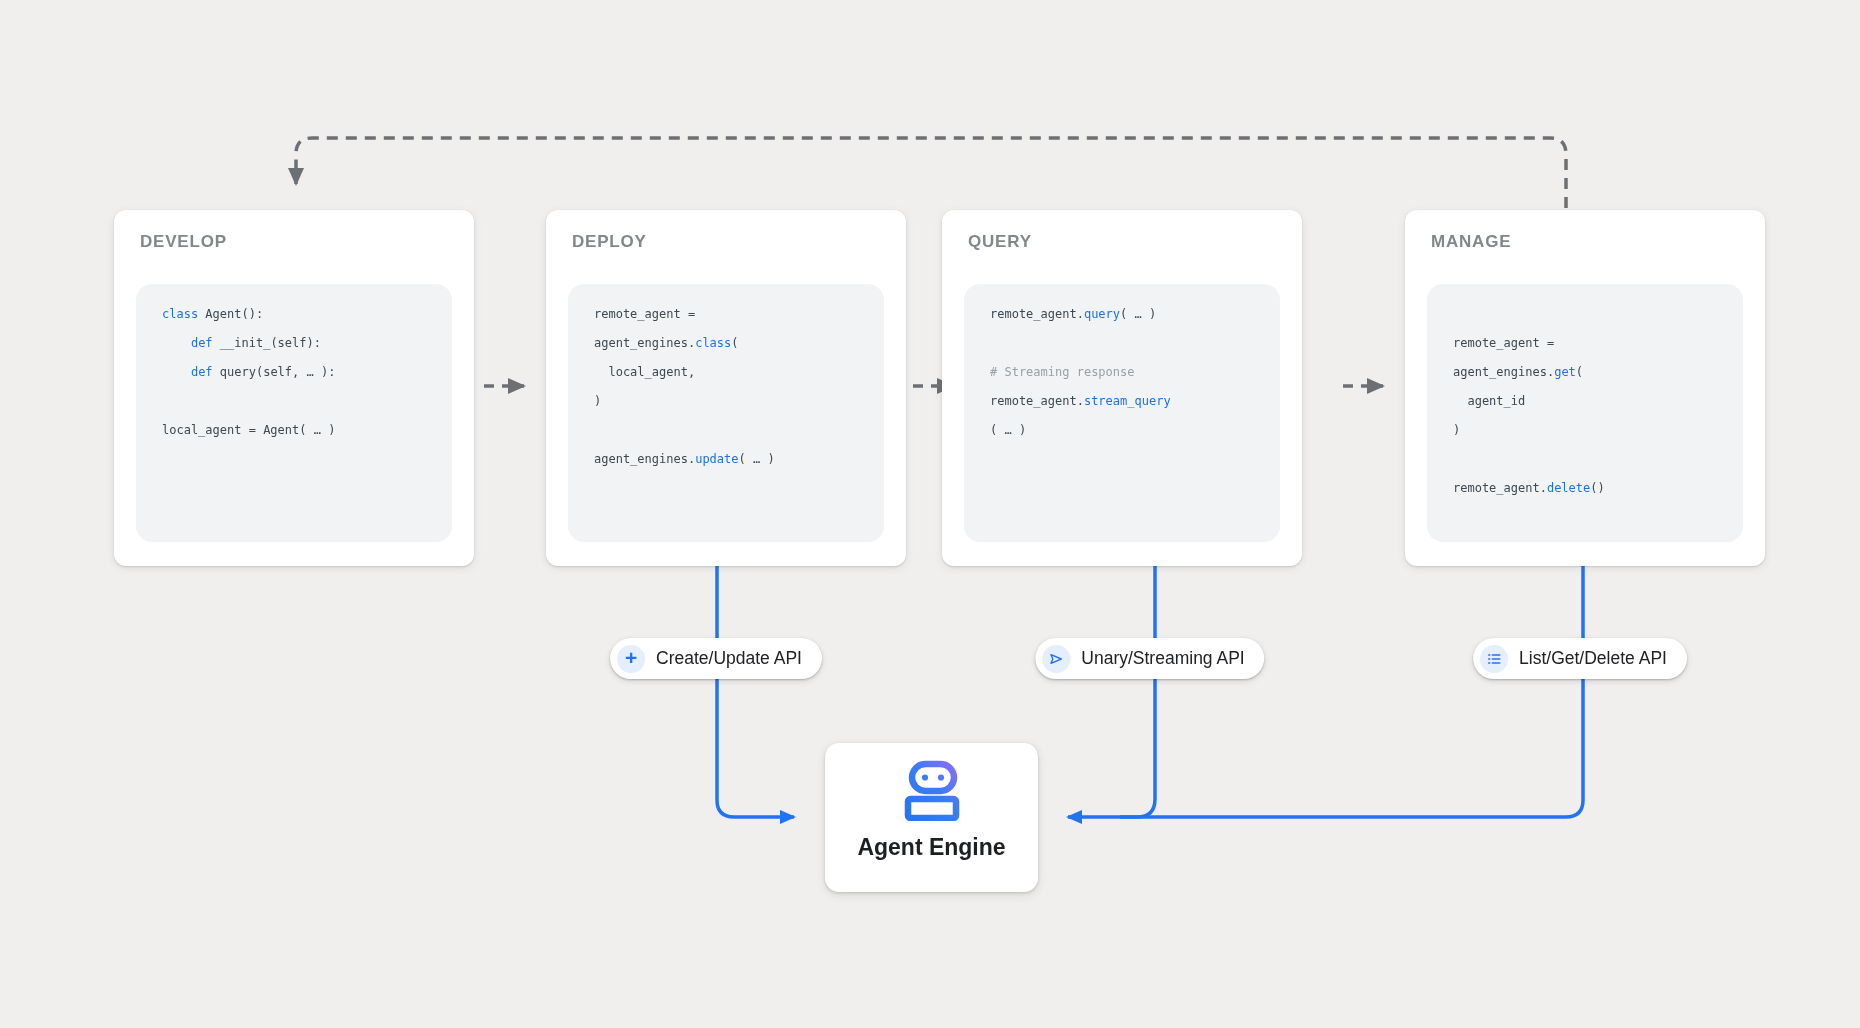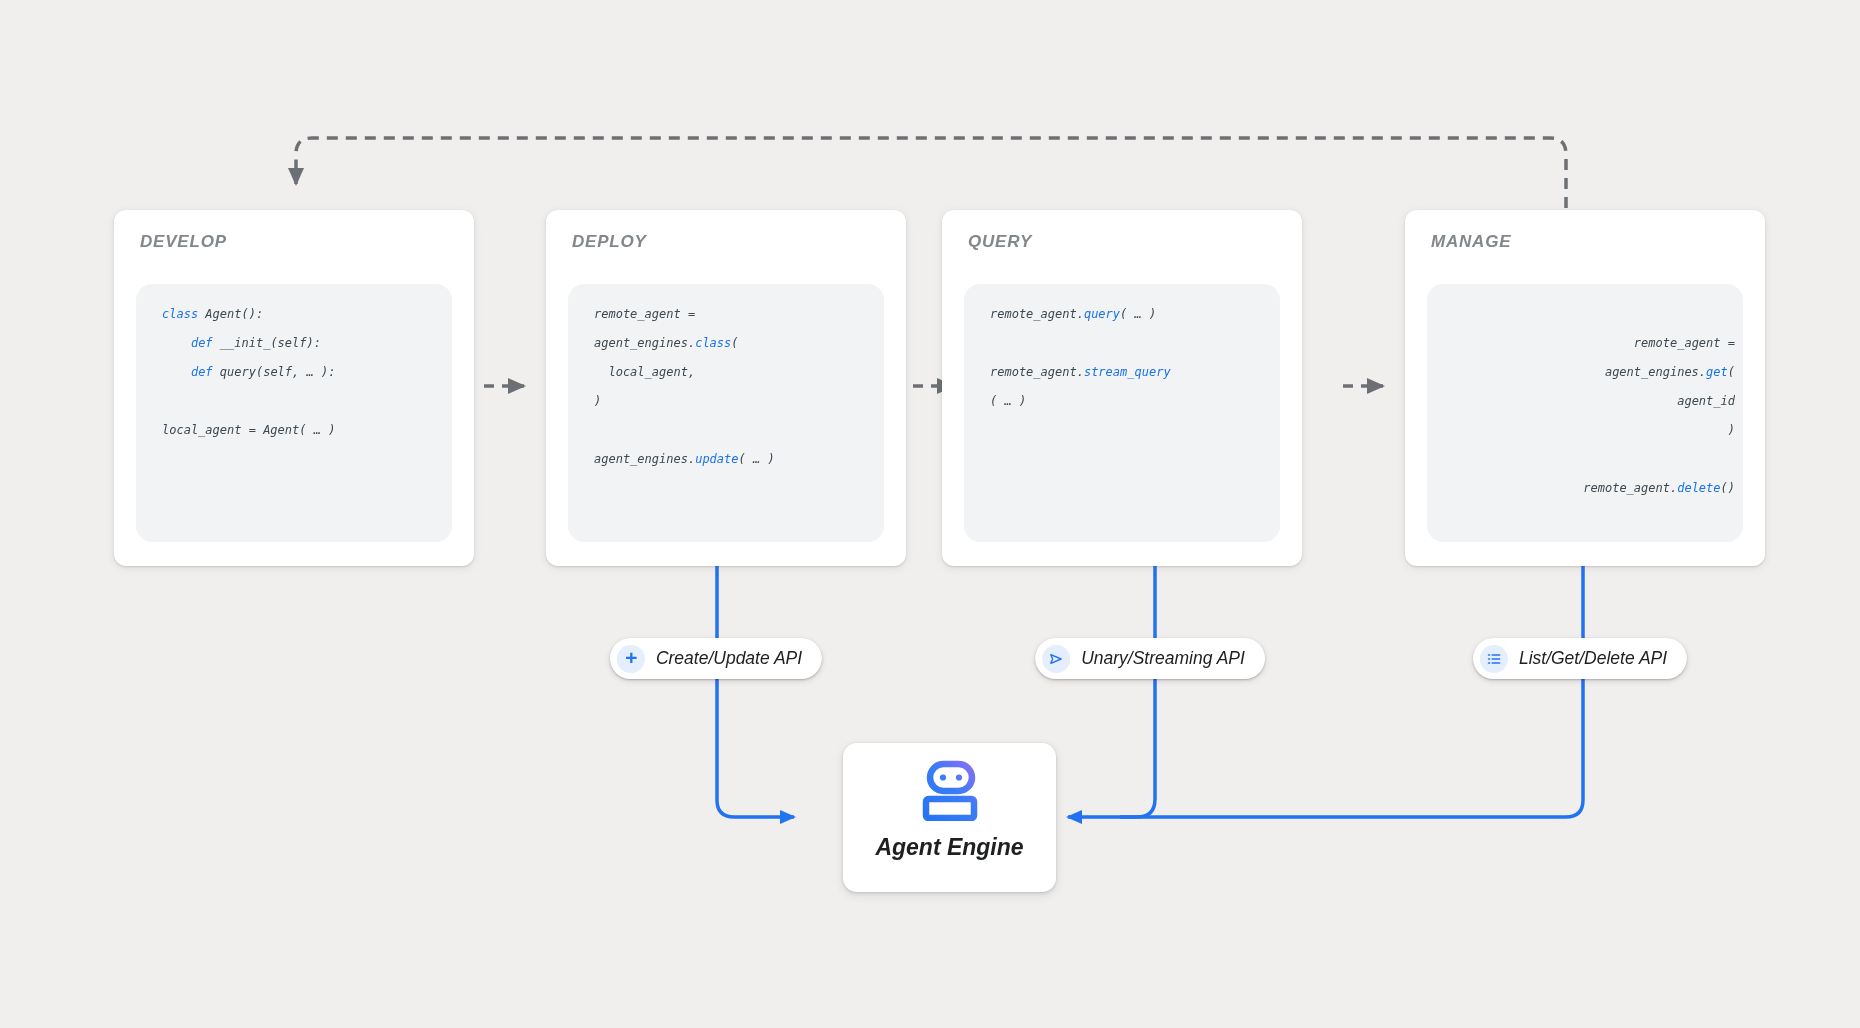--- a/index.html
+++ b/index.html
@@ -2,30 +2,30 @@
 <html style="--bg: #f1efed; --card: #ffffff; --codebg: #f1f3f4; --label: #82878c; --code: #3c4852; --kw: #1a73e8; --cm: #9aa0a6; --gray: #6c7074; --accent: #2273f2;"><head>
 <meta charset="utf-8">
 <style>
   :root{
     --bg:#f1efed; --card:#ffffff; --codebg:#f1f3f4; --label:#82878c;
     --code:#3c4852; --kw:#1a73e8; --cm:#9aa0a6; --gray:#6c7074; --accent:#2273f2;
   }
   *{box-sizing:border-box;}
   html,body{margin:0;padding:0;}
   body{width:1860px;height:1028px;background:var(--bg);font-family:"Liberation Sans",sans-serif;overflow:hidden;}
-  .canvas{position:relative;width:1860px;height:1028px;font-style:italic;}
+  .canvas{position:relative;width:1860px;height:1028px;}
   svg.connectors{position:absolute;left:0;top:0;z-index:0;}
 
   
   .card{position:absolute;top:210px;width:360px;height:356px;background:var(--card);
         border-radius:12px;box-shadow:0 1px 2px rgba(60,64,67,.18),0 2px 8px rgba(60,64,67,.10);z-index:1;}
   #cards .card:nth-child(1){left:114px;}
   #cards .card:nth-child(2){left:546px;padding-left:45px;}
   #cards .card:nth-child(3){left:942px;}
-  #cards .card:nth-child(4){left:1405px;text-align:right;}
+  #cards .card:nth-child(4){left:1405px;}
   .card-label{position:absolute;left:26px;top:22px;margin:0;font-size:17px;font-weight:bold;
               letter-spacing:.8px;color:var(--label);}
   .codeblock{position:absolute;left:22px;right:22px;top:74px;bottom:24px;background:var(--codebg);
              border-radius:16px;padding:16px 8px 0 26px;overflow:hidden;}
   .code-line{font-family:"DejaVu Sans Mono",monospace;font-size:12px;line-height:29px;height:29px;
              white-space:pre;color:var(--code);}
   .code-line .kw{color:var(--kw);}
   .code-line .cm{color:var(--cm);}
   .code-line .pl{color:var(--code);}
 
@@ -35,21 +35,21 @@
         box-shadow:0 1px 2px rgba(0,0,0,.22),0 2px 6px rgba(0,0,0,.12);z-index:2;white-space:nowrap;}
   #pills .pill:nth-child(1){left:716px;}
   #pills .pill:nth-child(2){left:1150px;}
   #pills .pill:nth-child(3){left:1580px;}
   .pill-icon{width:28px;height:28px;border-radius:50%;background:#e4eefc;display:flex;
              align-items:center;justify-content:center;flex:0 0 auto;}
   .pill-icon .plus-glyph{color:var(--accent);font-size:21px;font-weight:bold;line-height:1;margin-top:-2px;}
   .pill-label{font-size:17.5px;color:#202124;font-weight:500;}
 
   
-  .engine{position:absolute;left:843px;top:743px;width:213px;height:149px;background:#fff;border-radius:14px;
+  .engine{position:absolute;left:825px;top:743px;width:213px;height:149px;background:#fff;border-radius:14px;
           box-shadow:0 1px 3px rgba(60,64,67,.22),0 3px 10px rgba(60,64,67,.12);z-index:2;
           display:flex;flex-direction:column;align-items:center;justify-content:flex-start;}
   .engine svg{margin-top:17px;}
   .engine-label{margin-top:9px;font-size:23px;font-weight:600;color:#1d1f21;}
 </style>
 </head>
 <body>
 
 <div class="canvas">
 
@@ -96,20 +96,21 @@
           <div class="code-line">&nbsp;</div>
           <div class="code-line"><span class="pl">agent_engines.</span><span class="kw">update</span><span class="pl">( … )</span></div>
         </div>
     </section>
 
     <section class="card">
       <h2 class="card-label">QUERY</h2>
       <div class="codeblock">
           <div class="code-line"><span class="pl">remote_agent.</span><span class="kw">query</span><span class="pl">( … )</span></div>
           <div class="code-line">&nbsp;</div>
+          <div class="code-line"><span class="cm"># Streaming response</span></div>
           <div class="code-line"><span class="pl">remote_agent.</span><span class="kw">stream_query</span></div>
           <div class="code-line"><span class="pl">( … )</span></div>
         </div>
     </section>
 
     <section class="card">
       <h2 class="card-label">MANAGE</h2>
       <div class="codeblock">
           <div class="code-line">&nbsp;</div>
           <div class="code-line"><span class="pl">remote_agent =</span></div>

